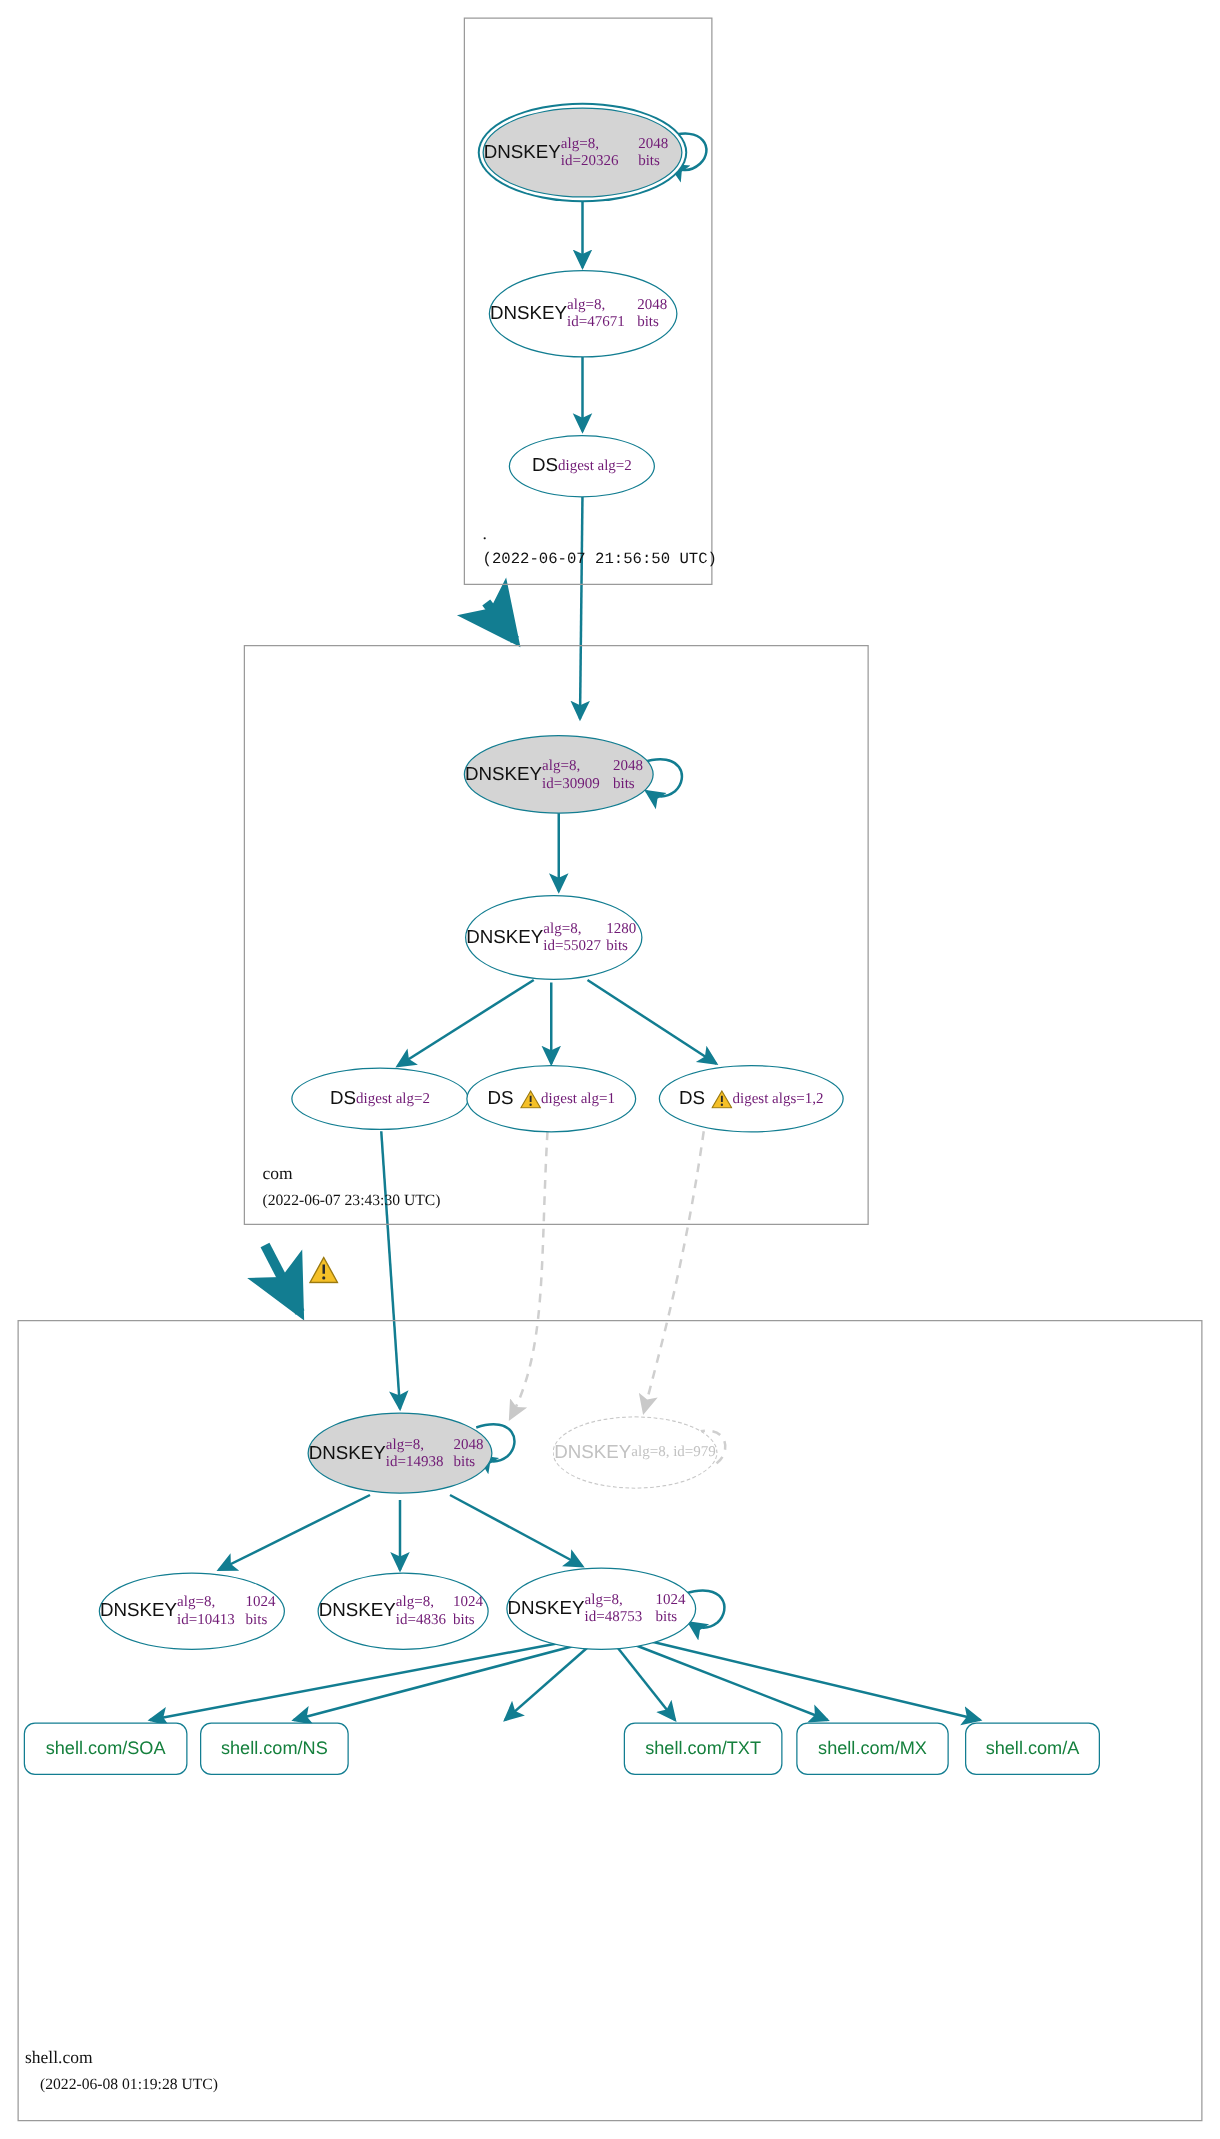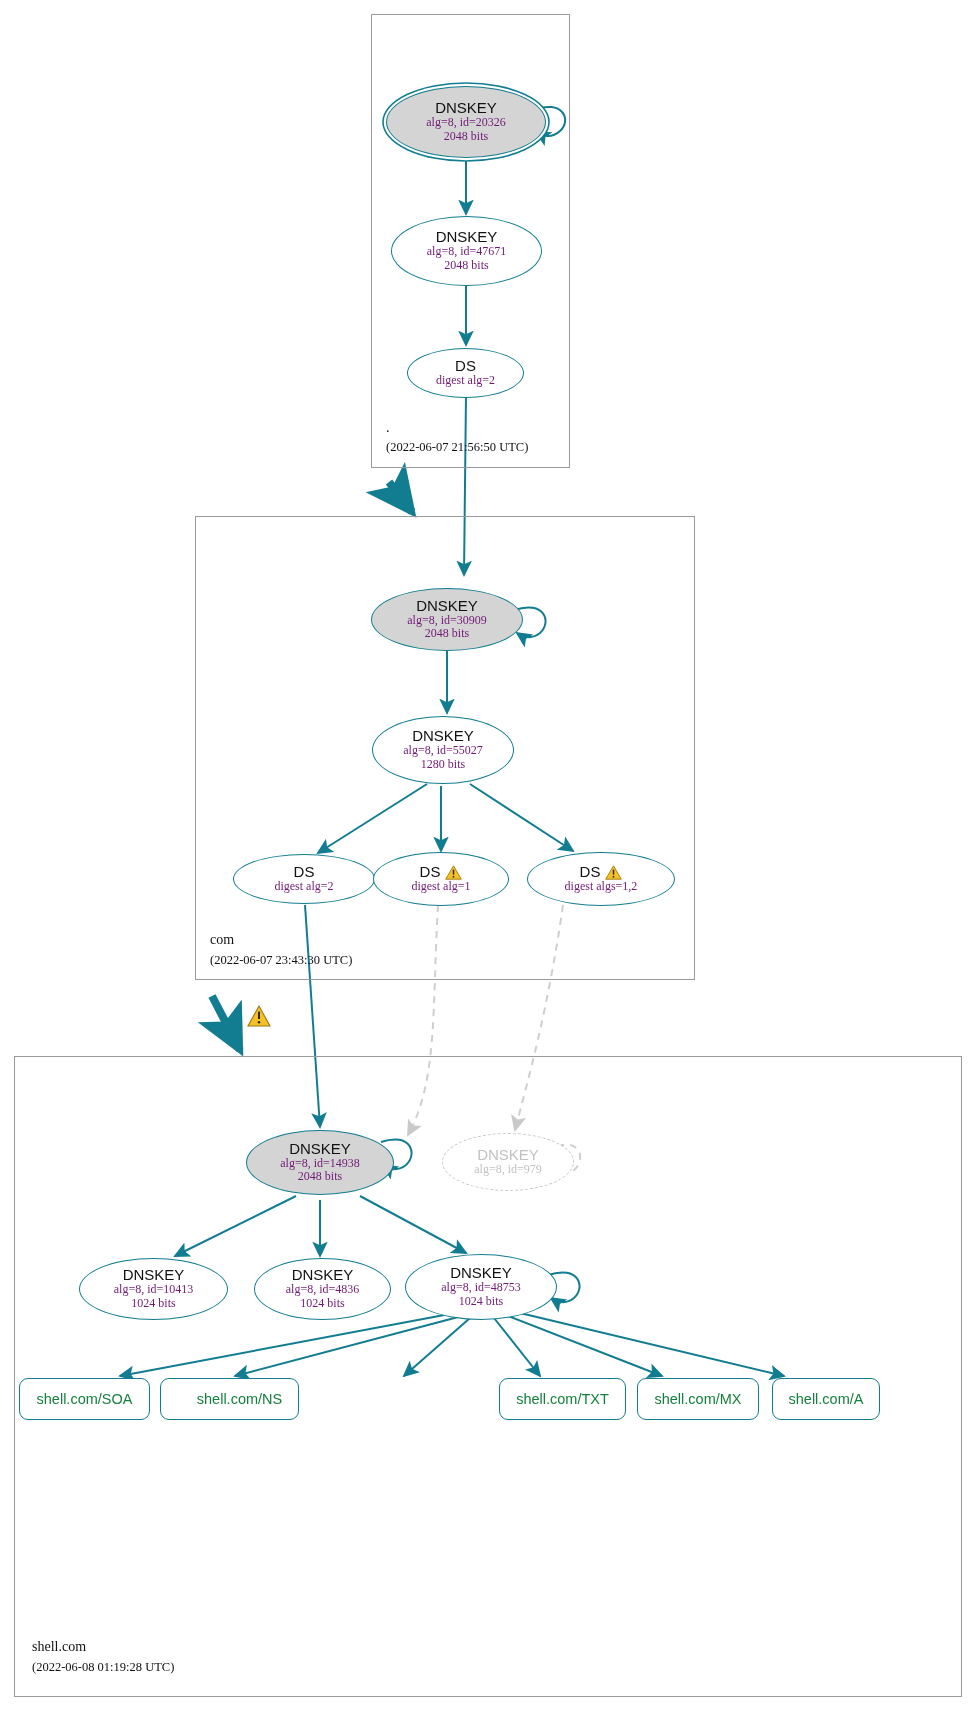--- a/index.html
+++ b/index.html
@@ -4,22 +4,22 @@
 <style>
   html,body{margin:0;padding:0;background:#ffffff;}
   body{font-family:"Liberation Sans",sans-serif;}
   #stage{position:relative;width:976px;height:1711px;overflow:hidden;background:#fff;}
   #edges{position:absolute;left:0;top:0;width:976px;height:1711px;pointer-events:none;}
 
   .zonebox{position:absolute;border:1px solid #9a9a9a;box-sizing:border-box;background:transparent;}
   .zonelabel{position:absolute;font-family:"Liberation Serif",serif;font-size:14px;color:#111;white-space:nowrap;}
   .zonetime{position:absolute;font-family:"Liberation Serif",serif;font-size:12.5px;color:#111;white-space:nowrap;}
 
-  .node{position:absolute;box-sizing:border-box;display:flex;flex-direction:column;
-        align-items:center;justify-content:center;text-align:center;}
+  .node{position:absolute;box-sizing:border-box;display:flex;flex-direction:row;
+        align-items:center;justify-content:center;text-align:left;}
 
   .ell{border:1.6px solid #127d91;border-radius:50%;background:#ffffff;}
   .ell.filled{background:#d4d4d4;}
   .ell.anchor{box-shadow:0 0 0 2.2px #ffffff, 0 0 0 3.8px #127d91;}
   .ell.ghost{border:1.7px dashed #c9c9c9;background:#ffffff;}
 
   .rrset{border:1.6px solid #127d91;border-radius:9px;background:#ffffff;
          display:flex;align-items:center;justify-content:center;}
 
   .t1{font-family:"Liberation Sans",sans-serif;font-size:15px;color:#111;line-height:1.05;}
@@ -96,21 +96,21 @@
       <path d="M563,905 C548,1010 528,1080 515,1130" marker-end="url(#ahg)"></path>
     </g>
 
     <g fill="none" stroke="#cfcfcf" stroke-width="2" stroke-dasharray="7,6">
       <path d="M557,1146 C581,1139 586,1160 574,1170 C566,1176 559,1173 554,1170"></path>
     </g>
   </svg>
 
   <div class="zonebox" style="left:371px;top:14px;width:199px;height:454px;"></div>
   <div class="zonelabel" style="left:386px;top:420px;">.</div>
-  <div class="zonetime" style="left:386px;top:440px;">(2022-06-07 21:56:50 UTC)</div>
+  <div class="zonetime" style="left:386px;top:440px;font-family:Liberation Mono, monospace;">(2022-06-07 21:56:50 UTC)</div>
 
   <div class="node ell filled anchor" style="left:386px;top:86px;width:160px;height:72px;">
     <div class="t1">DNSKEY</div>
     <div class="t2">alg=8, id=20326</div>
     <div class="t2">2048 bits</div>
   </div>
 
   <div class="node ell" style="left:391px;top:216px;width:151px;height:70px;">
     <div class="t1">DNSKEY</div>
     <div class="t2">alg=8, id=47671</div>
@@ -173,21 +173,21 @@
 
   <span class="warn warn-big" style="left:247px;top:1005px;">
     <svg viewBox="0 0 24 22">
         <path d="M12 1 L23 21 L1 21 Z" fill="#f5c028" stroke="#9c7a10" stroke-width="1.1"></path>
         <path d="M12 6.5 L12 14" stroke="#2b2b2b" stroke-width="2"></path>
         <circle cx="12" cy="17.3" r="1.25" fill="#2b2b2b"></circle>
       </svg>
   </span>
 
   <div class="zonebox" style="left:14px;top:1056px;width:948px;height:641px;"></div>
-  <div class="zonelabel" style="left:32px;top:1639px;">shell.com</div>
+  <div class="zonelabel" style="left:20px;top:1639px;">shell.com</div>
   <div class="zonetime" style="left:32px;top:1660px;">(2022-06-08 01:19:28 UTC)</div>
 
   <div class="node ell filled" style="left:246px;top:1130px;width:148px;height:65px;">
     <div class="t1">DNSKEY</div>
     <div class="t2">alg=8, id=14938</div>
     <div class="t2">2048 bits</div>
   </div>
 
   <div class="node ell ghost" style="left:442px;top:1133px;width:132px;height:58px;">
     <div class="t1">DNSKEY</div>
@@ -208,21 +208,21 @@
 
   <div class="node ell" style="left:405px;top:1254px;width:152px;height:66px;">
     <div class="t1">DNSKEY</div>
     <div class="t2">alg=8, id=48753</div>
     <div class="t2">1024 bits</div>
   </div>
 
   <div class="rrset" style="position:absolute;left:19px;top:1378px;width:129px;height:40px;">
     <span class="rrlabel">shell.com/SOA</span>
   </div>
-  <div class="rrset" style="position:absolute;left:160px;top:1378px;width:117px;height:40px;padding-left:20px;">
+  <div class="rrset" style="position:absolute;left:160px;top:1378px;width:117px;height:40px;">
     <span class="rrlabel">shell.com/NS</span>
   </div>
   <div class="rrset" style="position:absolute;left:499px;top:1378px;width:125px;height:40px;">
     <span class="rrlabel">shell.com/TXT</span>
   </div>
   <div class="rrset" style="position:absolute;left:637px;top:1378px;width:120px;height:40px;">
     <span class="rrlabel">shell.com/MX</span>
   </div>
   <div class="rrset" style="position:absolute;left:772px;top:1378px;width:106px;height:40px;">
     <span class="rrlabel">shell.com/A</span>

